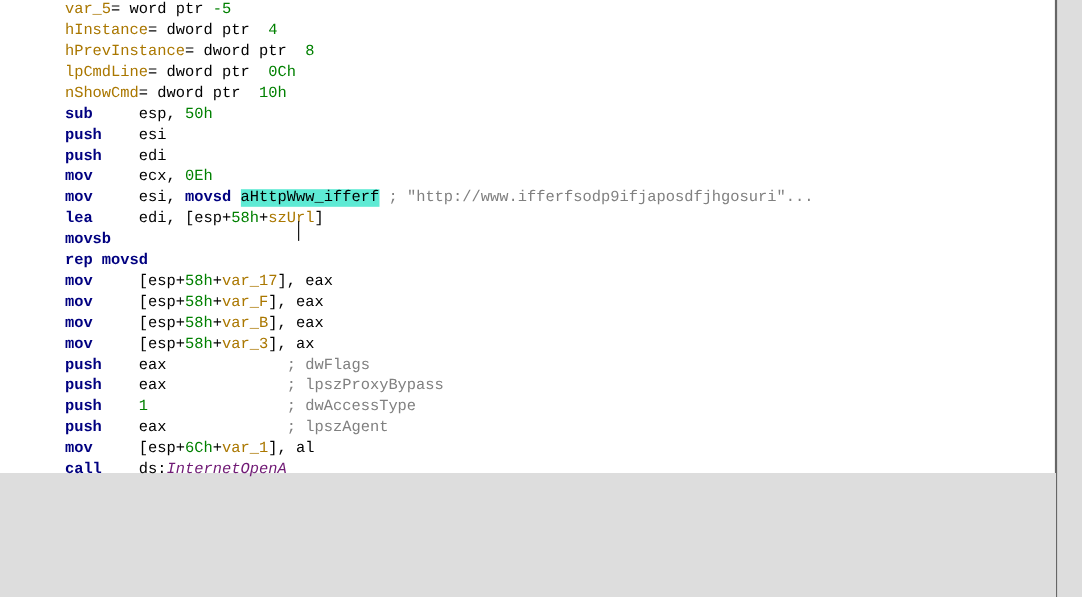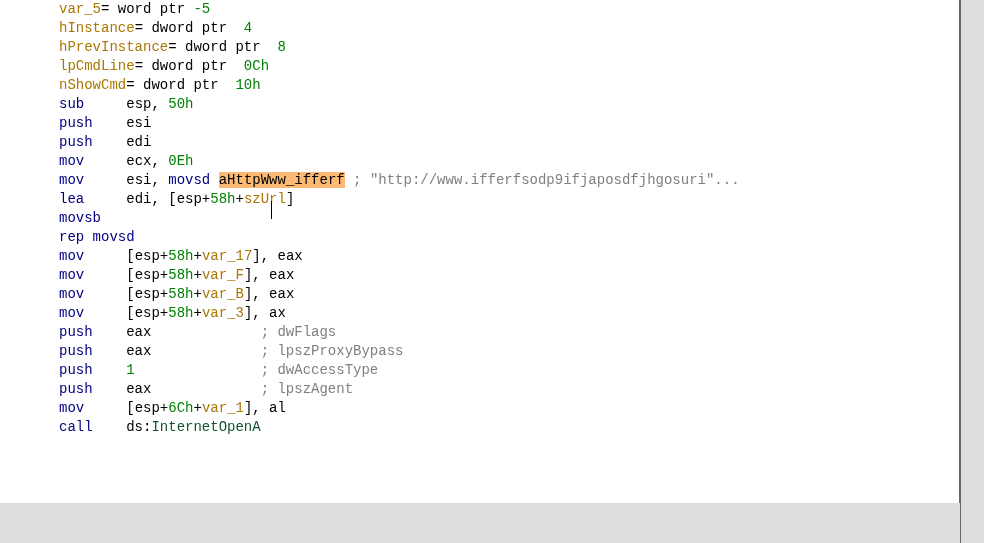--- a/index.html
+++ b/index.html
@@ -11,41 +11,41 @@
     width: 984px;
     height: 543px;
     overflow: hidden;
     position: relative;
   }
   .pane {
     position: absolute;
     left: 0;
     top: 0;
     width: 960px;
-    height: 503px;
+    height: 430px;
     background: #ffffff;
     border-right: 1px solid #666666;
     padding-left: 59px;
   }
   .rail {
     position: absolute;
     right: 0;
     top: 0;
     width: 24px;
     height: 543px;
     background: #dddddd;
     border-left: 1px solid #666666;
   }
   .line { white-space: pre; color: #000000; }
   .kw-green { color: #008000; }
   .var { color: #aa7700; }
-  .sym { color: #14532d; }
-  .mnemonic { color: #000080; font-weight: normal; }
+  .sym { color: #701a75; font-style: italic; }
+  .mnemonic { color: #000080; font-weight: bold; }
   .comment { color: #808080; }
-  .highlight { background: #fdba74; }
+  .highlight { background: #5eead4; }
   .caret {
     position: absolute;
     width: 1px;
     height: 18px;
     background: #000000;
   }
 </style>
 </head>
 <body>
 

